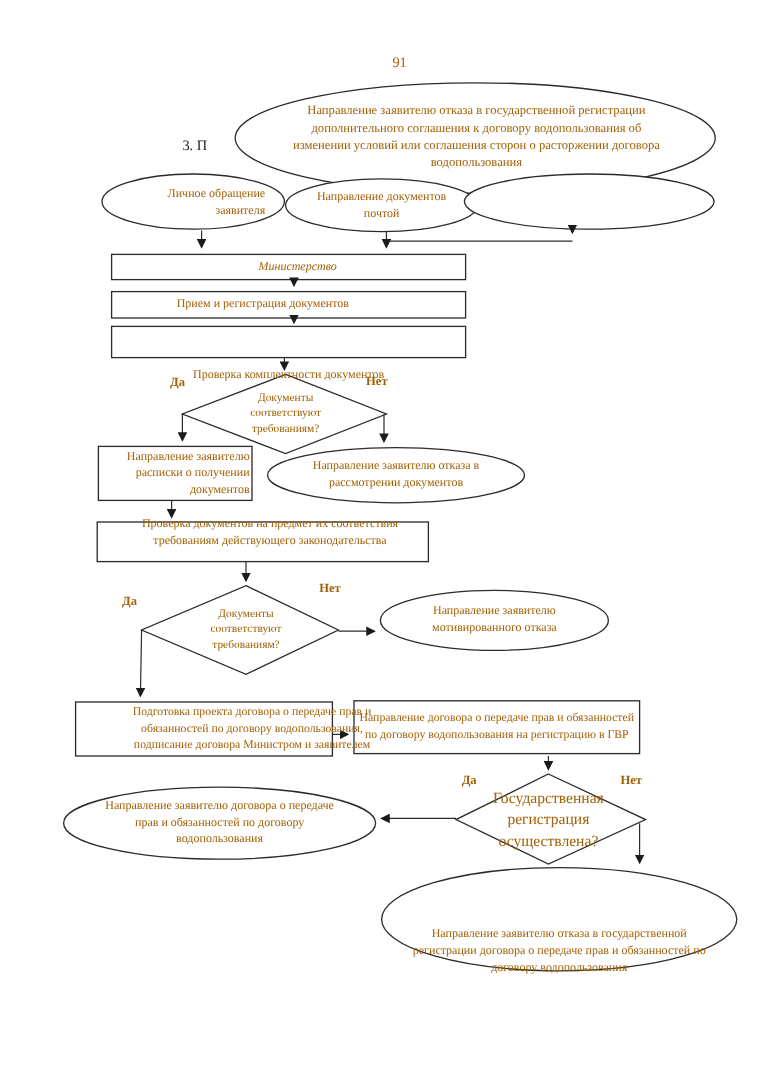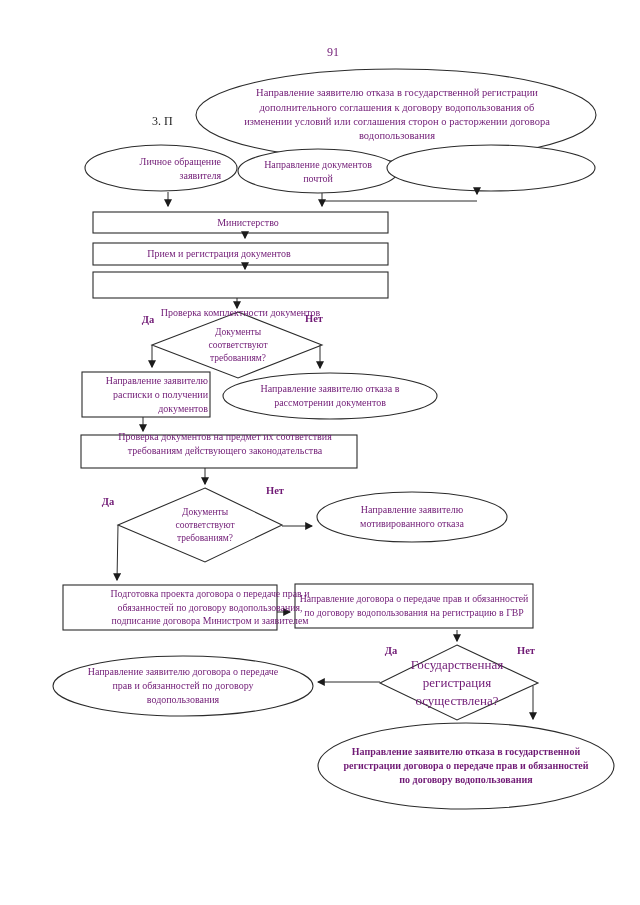--- a/index.html
+++ b/index.html
@@ -1,21 +1,21 @@
 <!DOCTYPE html>
 <html><head>
 <meta charset="utf-8">
 <style>
   html,body{margin:0;padding:0;background:#ffffff;}
   #page{position:relative;width:640px;height:905px;background:#ffffff;overflow:hidden;
         font-family:"Liberation Serif","DejaVu Serif",serif;color:#1b1b1b;}
   #shapes{position:absolute;left:0;top:0;z-index:1;}
   .under{position:absolute;z-index:0;}
   .lbl{position:absolute;z-index:2;display:flex;align-items:center;justify-content:center;
-       text-align:center;font-size:10px;line-height:1.38;color:#701a75;}
+       text-align:center;font-size:10px;line-height:1.38;color:#a16207;}
   .yn{font-weight:bold;font-size:10.5px;}
   .pgnum{font-size:12px;}
   .sect{font-size:12px;white-space:nowrap;}
   svg .shape{fill:#ffffff;stroke:#2b2b2b;stroke-width:1.1;}
   svg .conn{stroke:#2b2b2b;stroke-width:1;fill:none;}
 </style>
 </head>
 <body>
 
 <div id="page">
@@ -76,21 +76,21 @@
     <ellipse class="shape" cx="466" cy="766" rx="148" ry="43"></ellipse>
   </svg>
 
   <div class="lbl pgnum" style="left:318px;top:44px;width:30px;height:16px;">91</div>
 
   <div class="lbl" style="left:241px;top:76px;width:312px;height:78px;font-size:10.5px;">Направление заявителю отказа в государственной регистрации дополнительного соглашения к договору водопользования об изменении условий или соглашения сторон о расторжении договора водопользования</div>
 
   <div class="lbl" style="left:101px;top:153px;width:120px;height:31px;text-align:right;">Личное обращение заявителя</div>
   <div class="lbl" style="left:260px;top:156px;width:116px;height:31px;">Направление документов почтой</div>
 
-  <div class="lbl" style="left:93px;top:212px;width:310px;height:21px;">Министерство</div>
+  <div class="lbl" style="left:93px;top:212px;width:310px;height:21px;font-style:italic;">Министерство</div>
   <div class="lbl" style="left:93px;top:243px;width:252px;height:22px;">Прием и регистрация документов</div>
   <div class="lbl" style="left:93px;top:272px;width:295px;height:26px;margin-top:28px;">Проверка комплектности документов</div>
 
   <div class="lbl" style="left:193px;top:323px;width:90px;height:45px;font-size:9.5px;">Документы соответствуют требованиям?</div>
   <div class="lbl yn" style="left:133px;top:313px;width:30px;height:15px;">Да</div>
   <div class="lbl yn" style="left:297px;top:312px;width:34px;height:15px;">Нет</div>
 
   <div class="lbl" style="left:84px;top:374px;width:124px;height:42px;text-align:right;">Направление заявителю расписки о получении документов</div>
   <div class="lbl" style="left:235px;top:374px;width:190px;height:44px;">Направление заявителю отказа в рассмотрении документов</div>
 
@@ -104,15 +104,15 @@
 
   <div class="lbl" style="left:66px;top:586px;width:208px;height:43px;font-size:9.8px;margin-left:40px;">Подготовка проекта договора о передаче прав и обязанностей по договору водопользования, подписание договора Министром и заявителем</div>
   <div class="lbl" style="left:299px;top:586px;width:230px;height:40px;font-size:9.8px;">Направление договора о передаче прав и обязанностей по договору водопользования на регистрацию в ГВР</div>
 
   <div class="lbl" style="left:407px;top:660px;width:100px;height:46px;font-size:13px;">Государственная регистрация осуществлена?</div>
   <div class="lbl yn" style="left:376px;top:644px;width:30px;height:15px;">Да</div>
   <div class="lbl yn" style="left:509px;top:644px;width:34px;height:15px;">Нет</div>
 
   <div class="lbl" style="left:78px;top:663px;width:210px;height:46px;">Направление заявителю договора о передаче прав и обязанностей по договору водопользования</div>
 
-  <div class="lbl" style="left:341px;top:736px;width:250px;height:60px;font-weight:bold;">Направление заявителю отказа в государственной регистрации договора о передаче прав и обязанностей по договору водопользования</div>
+  <div class="lbl" style="left:341px;top:763px;width:250px;height:60px;">Направление заявителю отказа в государственной регистрации договора о передаче прав и обязанностей по договору водопользования</div>
 
 </div>
 
 </body></html>

